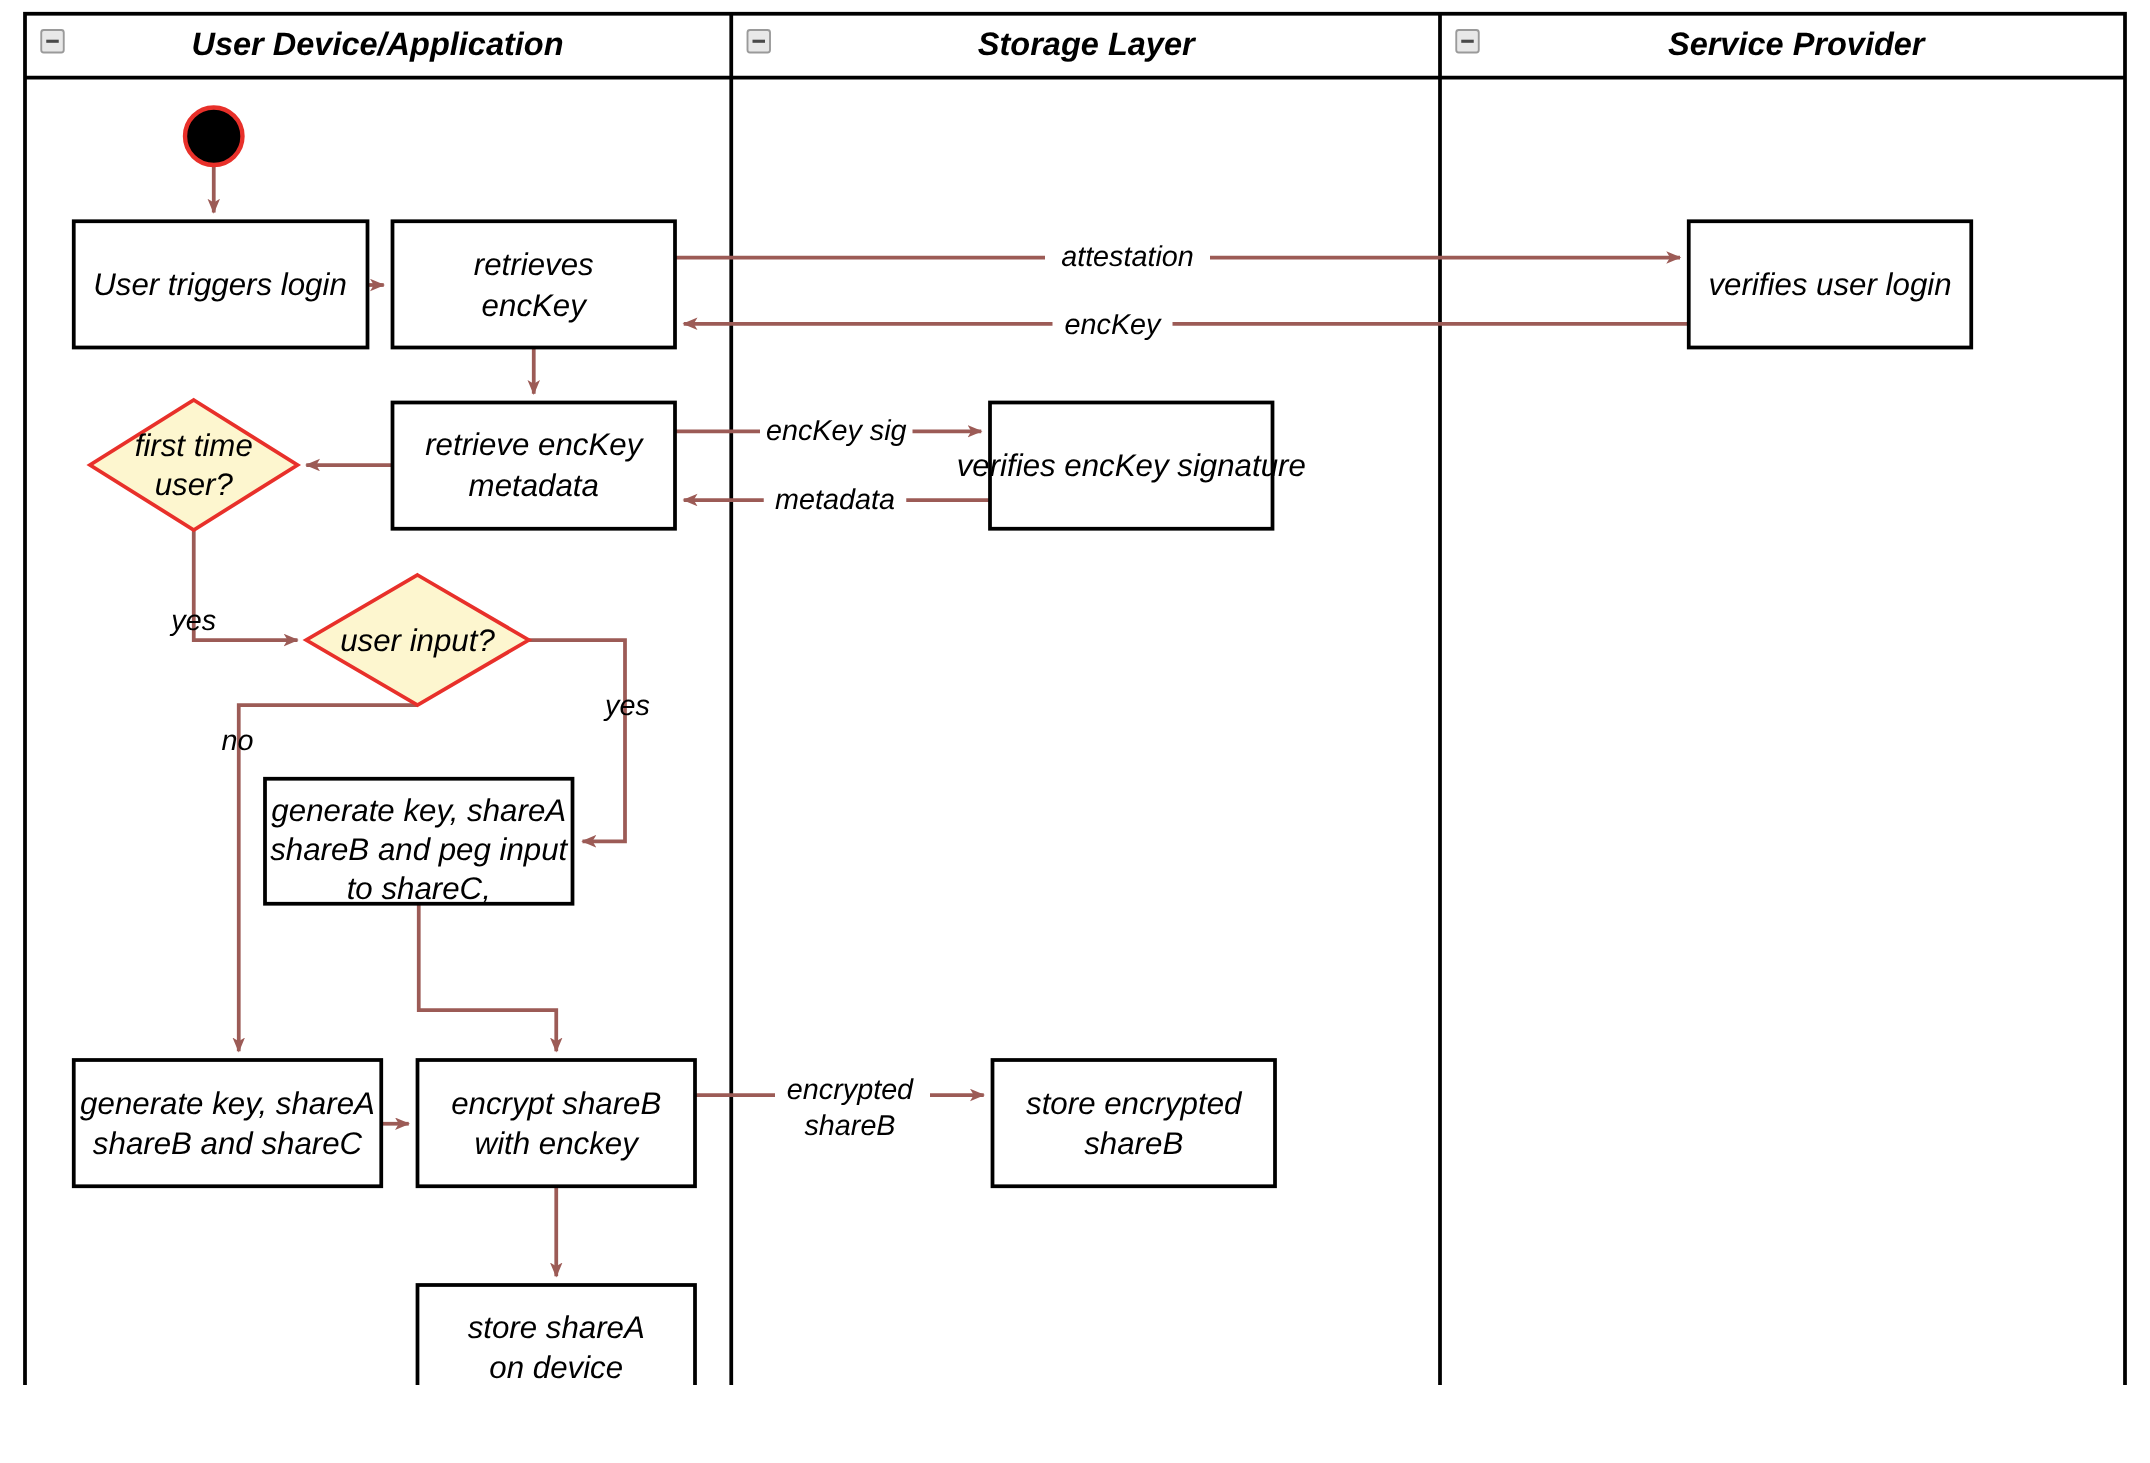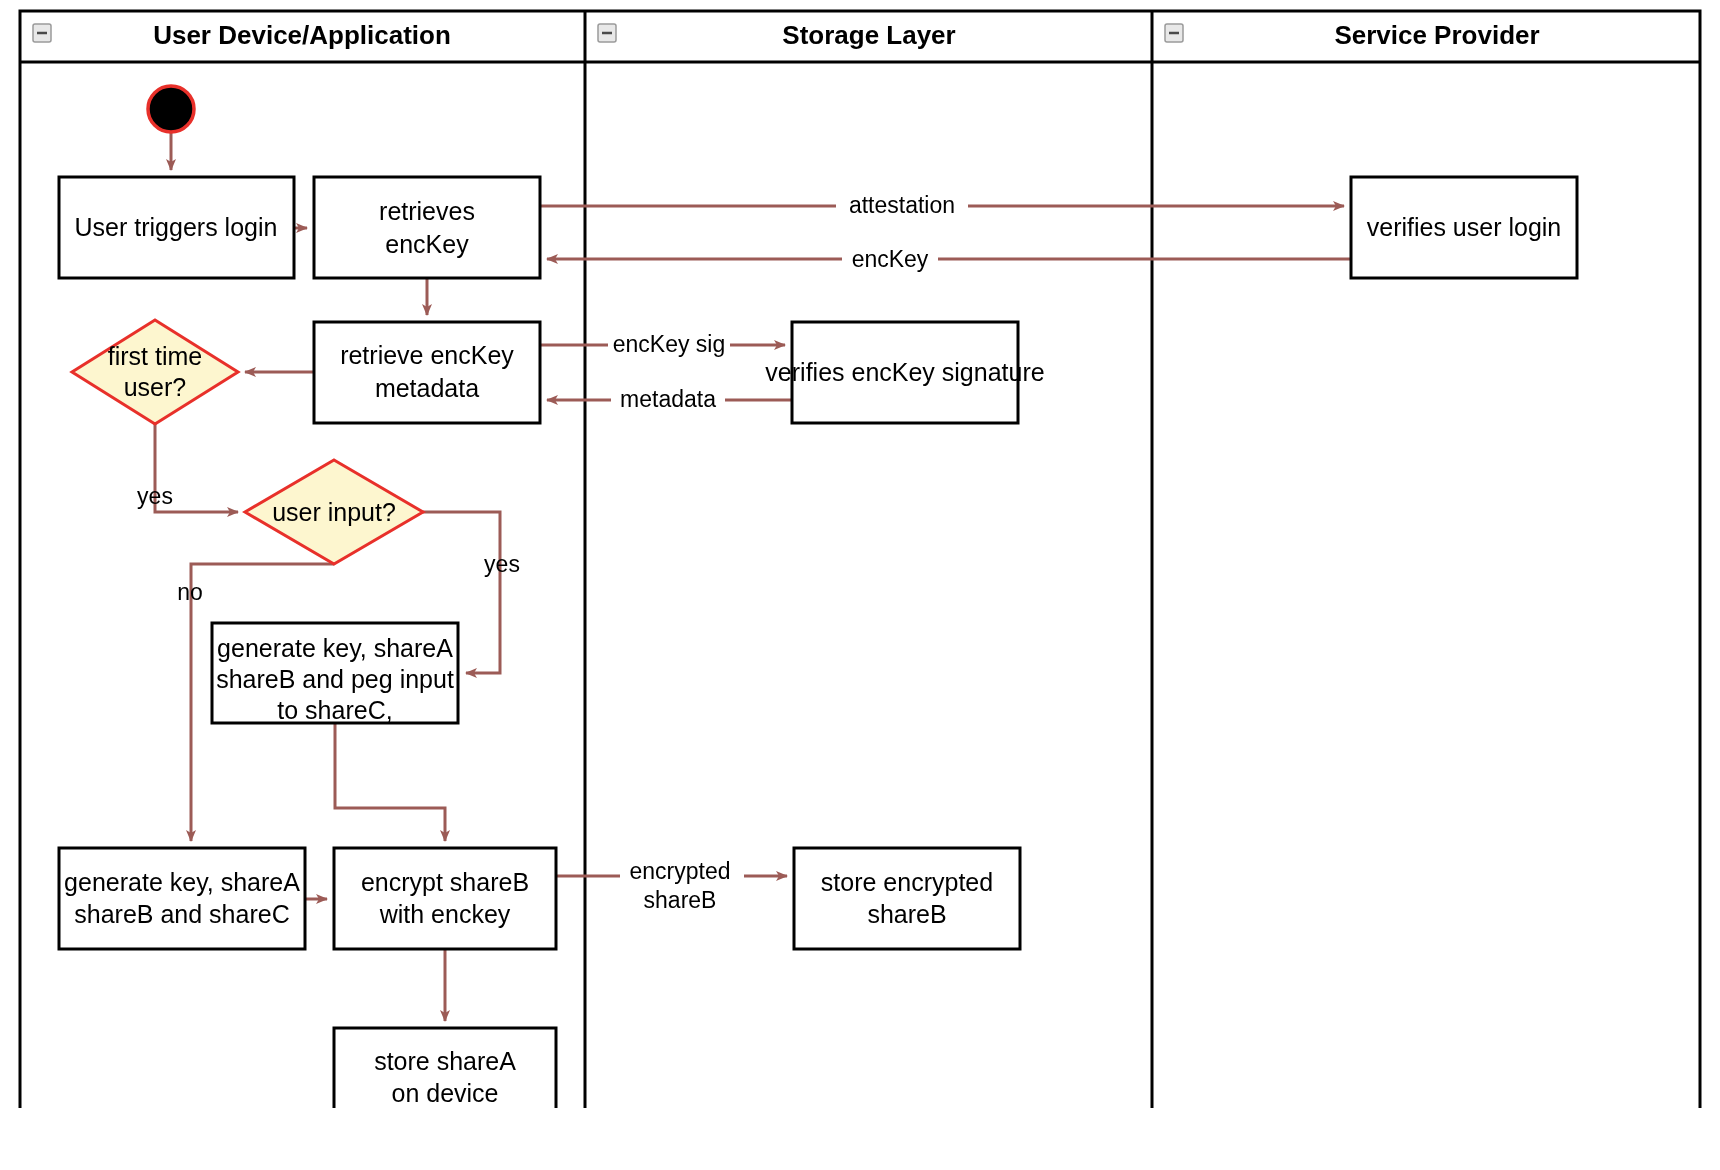--- a/index.html
+++ b/index.html
@@ -7,20 +7,21 @@
     padding: 0;
     background: #ffffff;
     font-family: "Liberation Sans", sans-serif;
   }
   #canvas {
     position: relative;
     width: 1720px;
     height: 1108px;
     background: #ffffff;
     overflow: hidden;
+    font-style: italic;
   }
   svg#diagram {
     position: absolute;
     top: 0;
     left: 0;
     width: 1720px;
     height: 1170px;
   }
   .lane-frame {
     fill: none;

